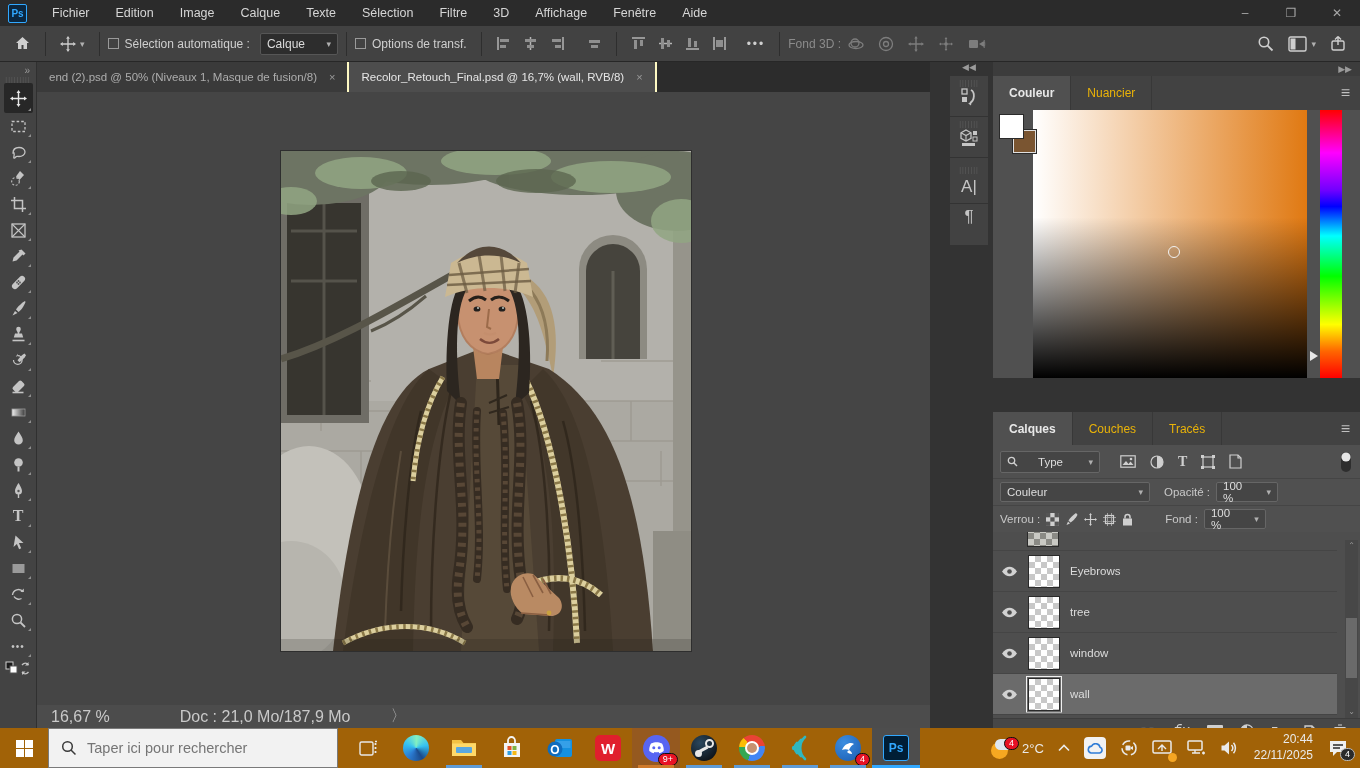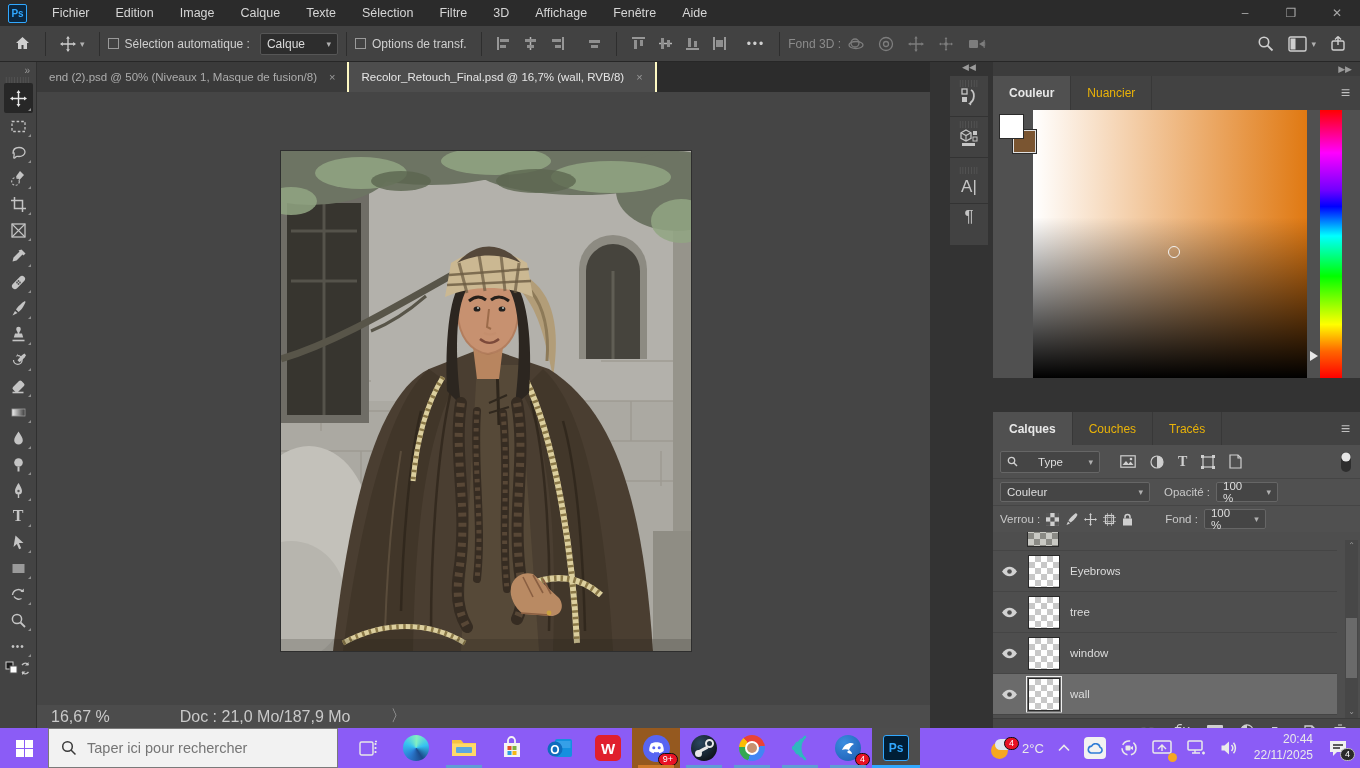--- a/index.html
+++ b/index.html
@@ -114,21 +114,21 @@
   #layers-thumbbar { position:absolute; left:1px; top:78px; width:11px; height:60px; background:#6a6a6a; }
   #layers-footer { height:25px; background:#474747; border-top:1px solid #3d3d3d; display:flex;
     align-items:center; justify-content:flex-end; gap:17px; padding-right:14px; }
 
   #watermark { position:absolute; left:995px; top:646px; color:rgba(255,255,255,0.42); z-index:50;
     pointer-events:none; }
   #watermark .l1 { font-size:23px; }
   #watermark .l2 { font-size:15px; margin-top:7px; }
 
   
-  #taskbar { position:absolute; left:0; top:728px; width:1360px; height:40px; background:#8b5cf6;
+  #taskbar { position:absolute; left:0; top:728px; width:1360px; height:40px; background:#a16207;
     display:flex; align-items:center; z-index:60; }
   .tb-btn { width:48px; height:40px; display:flex; align-items:center; justify-content:center;
     position:relative; }
   #tb-search { width:290px; height:40px; background:#f2f2f2; border:1px solid #7a7a7a;
     display:flex; align-items:center; gap:10px; padding:0 12px; }
   #tb-search input { border:none; outline:none; background:transparent; font-size:14.5px;
     color:#1f1f1f; width:230px; font-family:"Liberation Sans", sans-serif; }
   .app-ind { position:absolute; left:6px; right:6px; bottom:0; height:3px; background:#5f9bd5; }
   .badge { position:absolute; right:2px; bottom:2px; background:#e81224; color:#fff; font-size:9px;
     border-radius:8px; padding:1px 4px; line-height:1; border:1px solid #0e0e10; }

